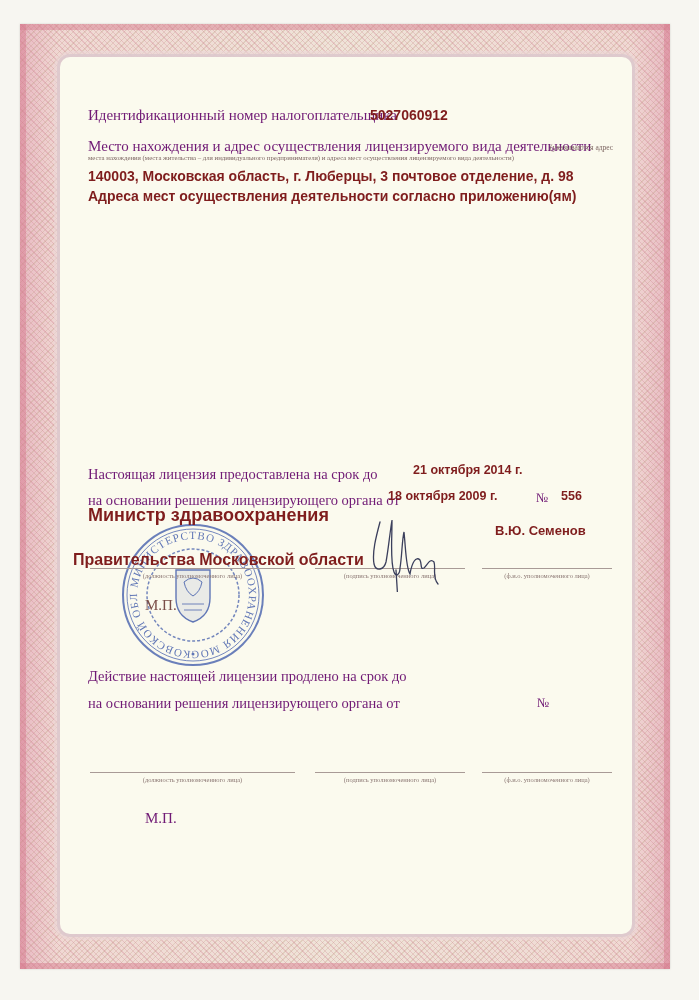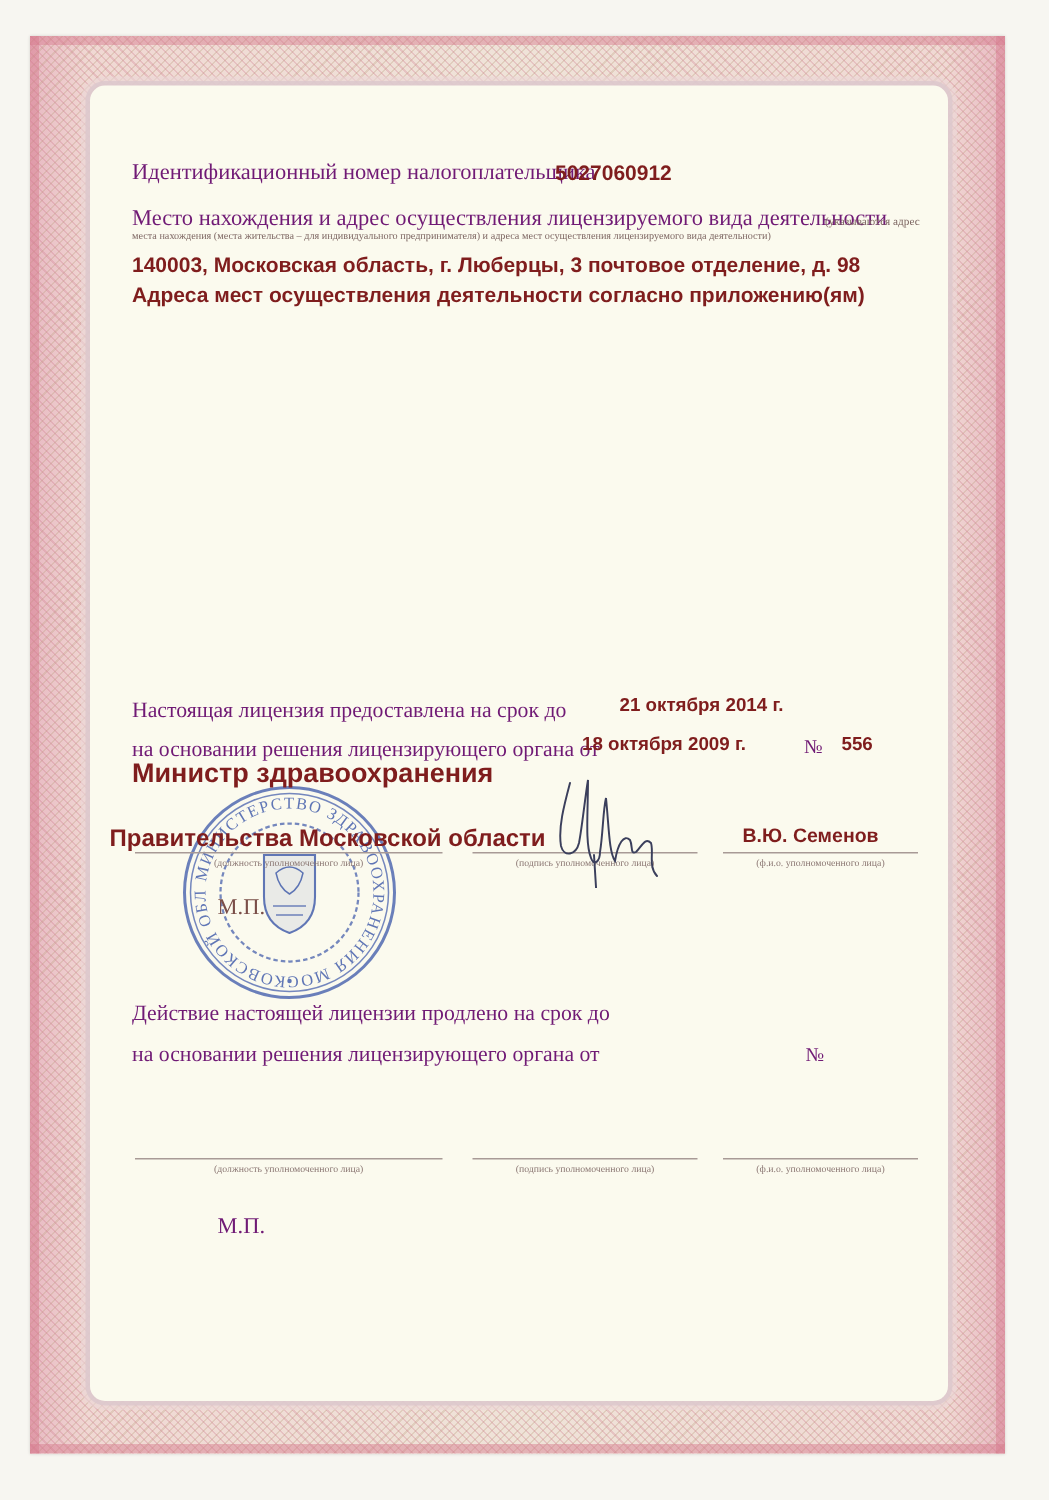--- a/index.html
+++ b/index.html
@@ -80,21 +80,21 @@
 </svg>
 
 <div class="abs val" style="left:88px; top:505px; font-size:18px;">Министр здравоохранения</div>
 <div class="abs val" style="left:73px; top:551px; font-size:16px;">Правительства Московской области</div>
 <div class="line" style="left:90px; top:568px; width:205px;"></div>
 <div class="line" style="left:315px; top:568px; width:150px;"></div>
 <div class="line" style="left:482px; top:568px; width:130px;"></div>
 <div class="abs cap" style="left:90px; top:572px; width:205px;">(должность уполномоченного лица)</div>
 <div class="abs cap" style="left:315px; top:572px; width:150px;">(подпись уполномоченного лица)</div>
 <div class="abs cap" style="left:482px; top:572px; width:130px;">(ф.и.о. уполномоченного лица)</div>
-<div class="abs val" style="left:495px; top:549px; font-size:13px;">В.Ю. Семенов</div>
+<div class="abs val" style="left:495px; top:523px; font-size:13px;">В.Ю. Семенов</div>
 
 <svg class="sig" viewBox="0 0 90 80">
   <path d="M18,10 C14,25 10,40 12,52 C14,60 22,58 24,50 C26,40 28,20 30,8 C30,30 28,50 32,60 C34,66 38,62 38,56 C40,44 40,28 42,20 C44,40 44,56 48,62 C50,50 54,44 58,48 C60,52 58,58 62,56 C66,52 68,46 72,50 C74,56 70,66 76,72 M34,58 L36,90" fill="none" stroke="#3b3f5c" stroke-width="1.3" stroke-linecap="round"></path>
 </svg>
 
 <div class="abs lbl" style="left:145px; top:597px; font-size:15px; color:#7a4e48;">М.П.</div>
 
 <div class="abs lbl" style="left:88px; top:668px;">Действие настоящей лицензии продлено на срок до</div>
 <div class="abs lbl" style="left:88px; top:695px;">на основании решения лицензирующего органа от</div>
 <div class="abs lbl" style="left:537px; top:695px; font-size:13px;">№</div>

